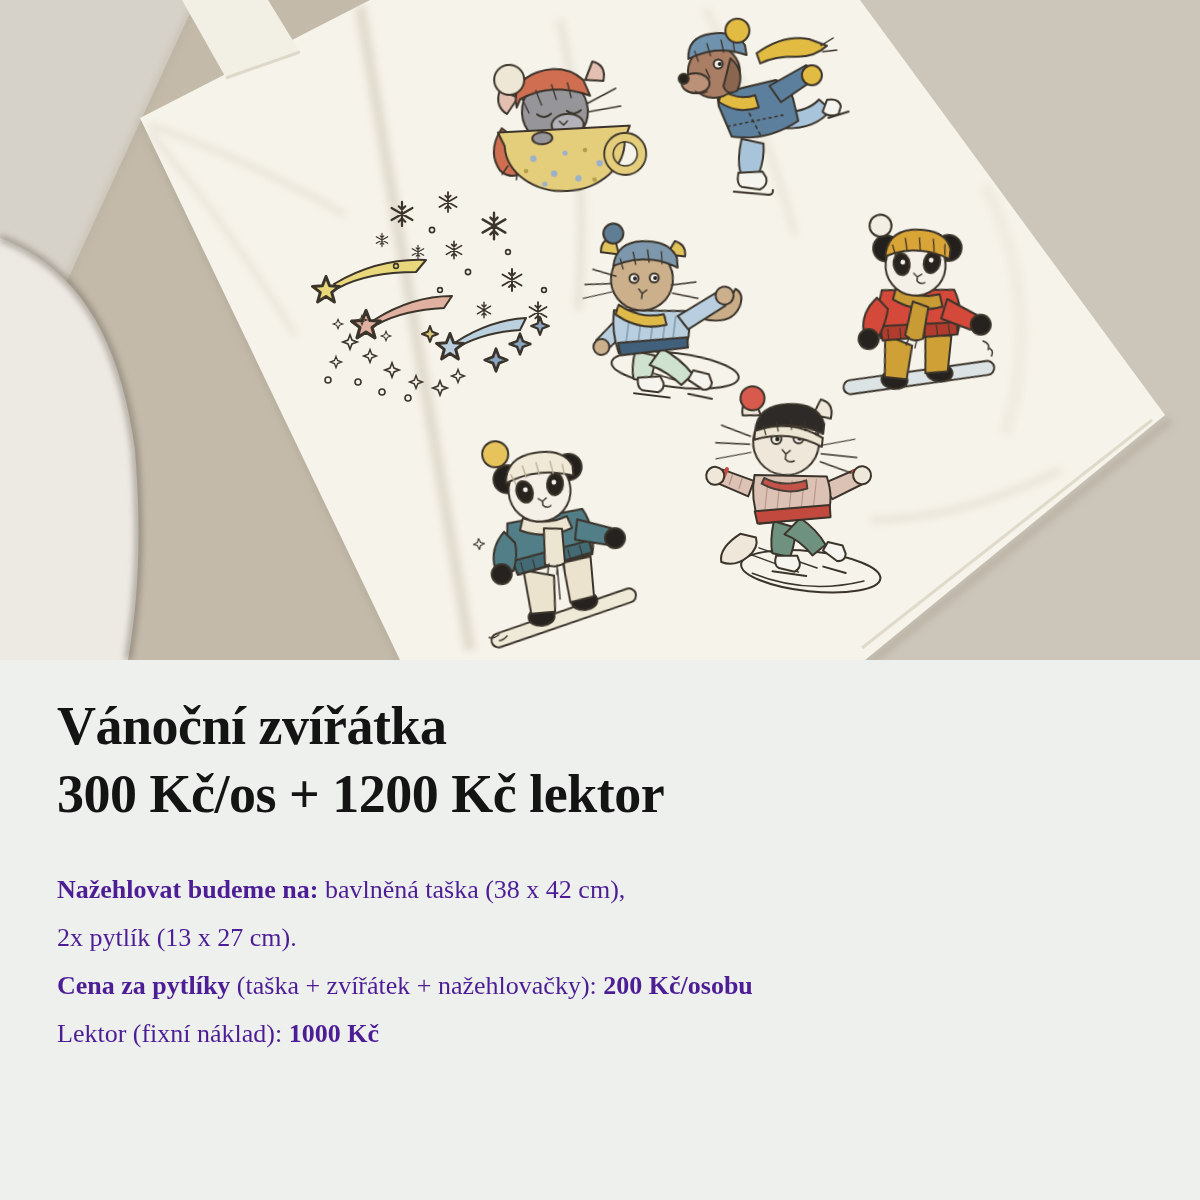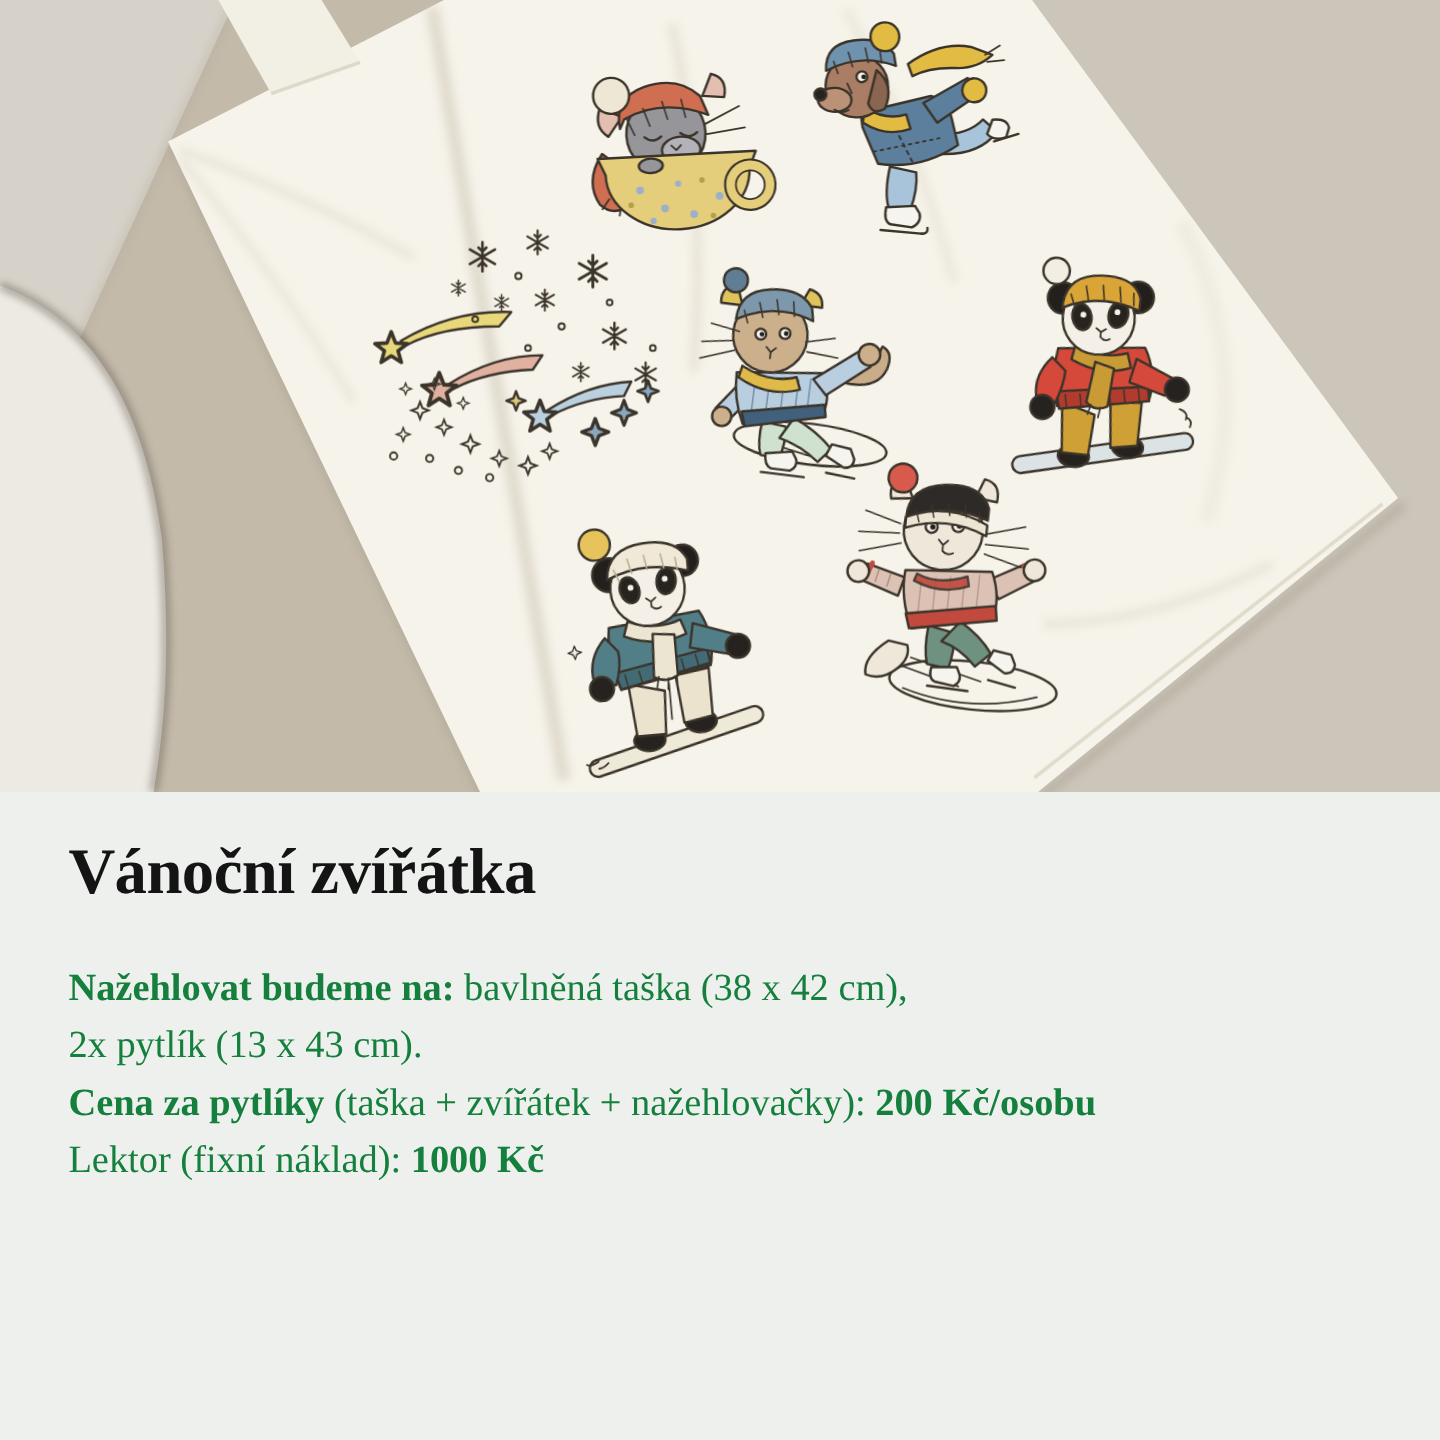--- a/index.html
+++ b/index.html
@@ -3,21 +3,21 @@
 <meta charset="utf-8">
 <style>
   html,body{margin:0;padding:0;background:#888;}
   #stage{width:1200px;height:1200px;margin:0 auto;position:relative;overflow:hidden;background:#eef0ee;font-family:"Liberation Serif",serif;}
   .photo{position:relative;width:1200px;height:660px;overflow:hidden;background:#cbc5ba;}
   .photo svg{display:block}
   .info{box-sizing:border-box;width:1200px;height:540px;background:#eef0ee;padding:24px 57px 0 57px;}
   .title-line{font-weight:700;font-size:54px;line-height:68px;color:#141414;letter-spacing:-0.5px;}
   .title-block{margin:8px 0 38px 0;}
   .body-block{margin-top:0;}
-  .body-line{font-size:32px;line-height:48px;color:#15803d;}
+  .body-line{font-size:26px;line-height:48px;color:#4c1d95;}
   .body-line b{font-weight:700;}
   .ink{stroke:#3b342b;stroke-width:2;stroke-linejoin:round;stroke-linecap:round;}
   .noink{stroke:none;}
 </style>
 </head>
 <body>
 
 <div id="stage">
 
   <div class="photo">
@@ -315,22 +315,23 @@
           <path d="M56,38 l3,9 M68,32 l3,10 M82,29 l2,10 M96,29 l2,10 M108,33 l1,9" fill="none" stroke-width="1.2"></path>
           <circle cx="42" cy="12" r="12" fill="#d85a4c"></circle>
         </g>
       </g>
     </svg>
   </div>
 
   <div class="info">
     <div class="title-block">
       <div class="title-line">Vánoční zvířátka</div>
+      <div class="title-line">300 Kč/os + 1200 Kč lektor</div>
     </div>
     <div class="body-block">
         <div class="body-line"><b>Nažehlovat budeme na:</b><span> bavlněná taška (38 x 42 cm),</span></div>
-        <div class="body-line"><span>2x pytlík (13 x 43 cm).</span></div>
+        <div class="body-line"><span>2x pytlík (13 x 27 cm).</span></div>
         <div class="body-line"><b>Cena za pytlíky</b><span> (taška + zvířátek + nažehlovačky): </span><b>200 Kč/osobu</b></div>
         <div class="body-line"><span>Lektor (fixní náklad): </span><b>1000 Kč</b></div>
       </div>
   </div>
 
 </div>
 
 </body></html>

